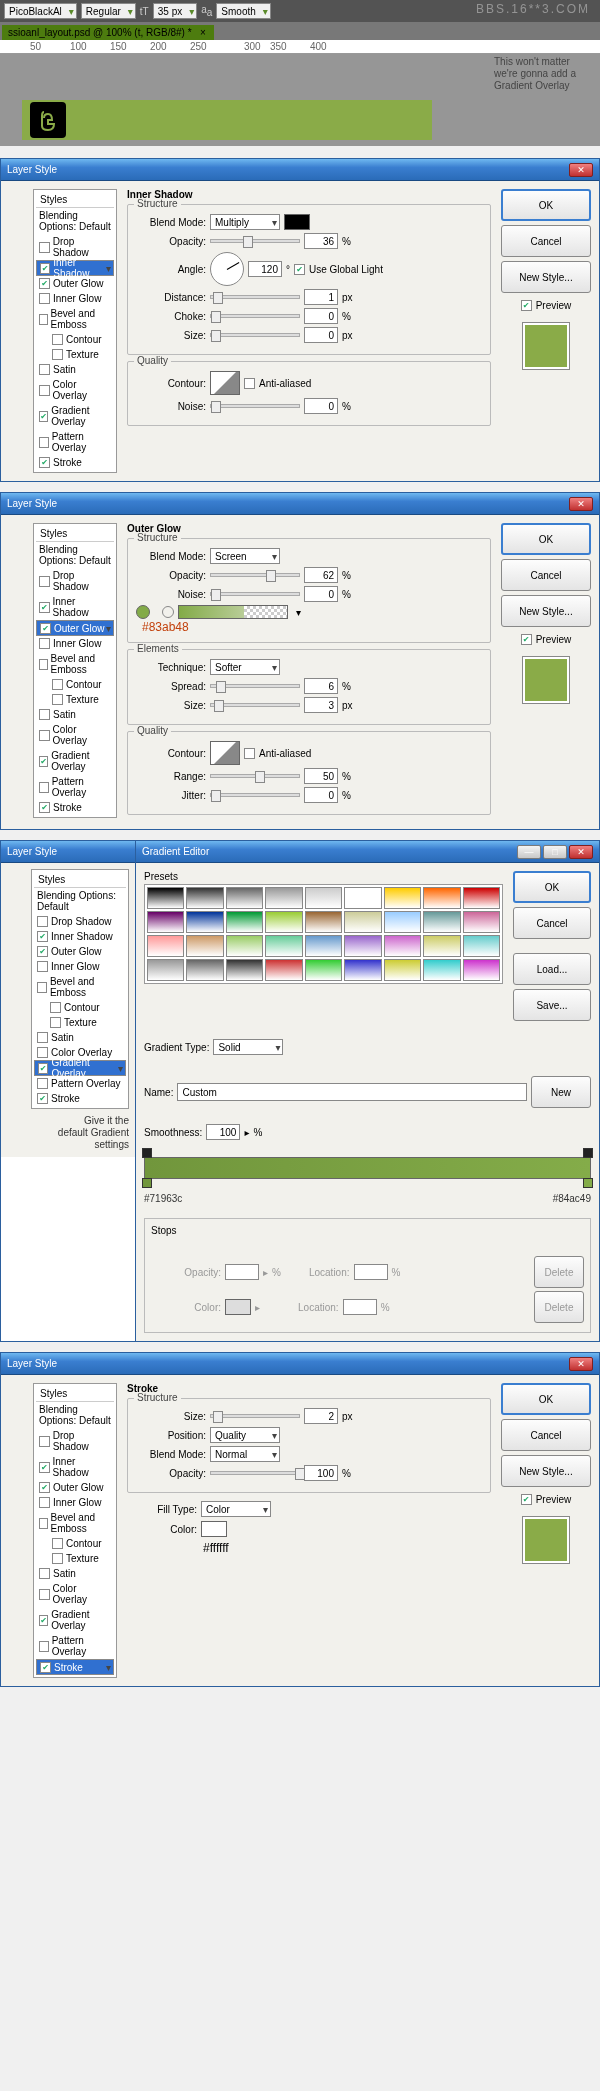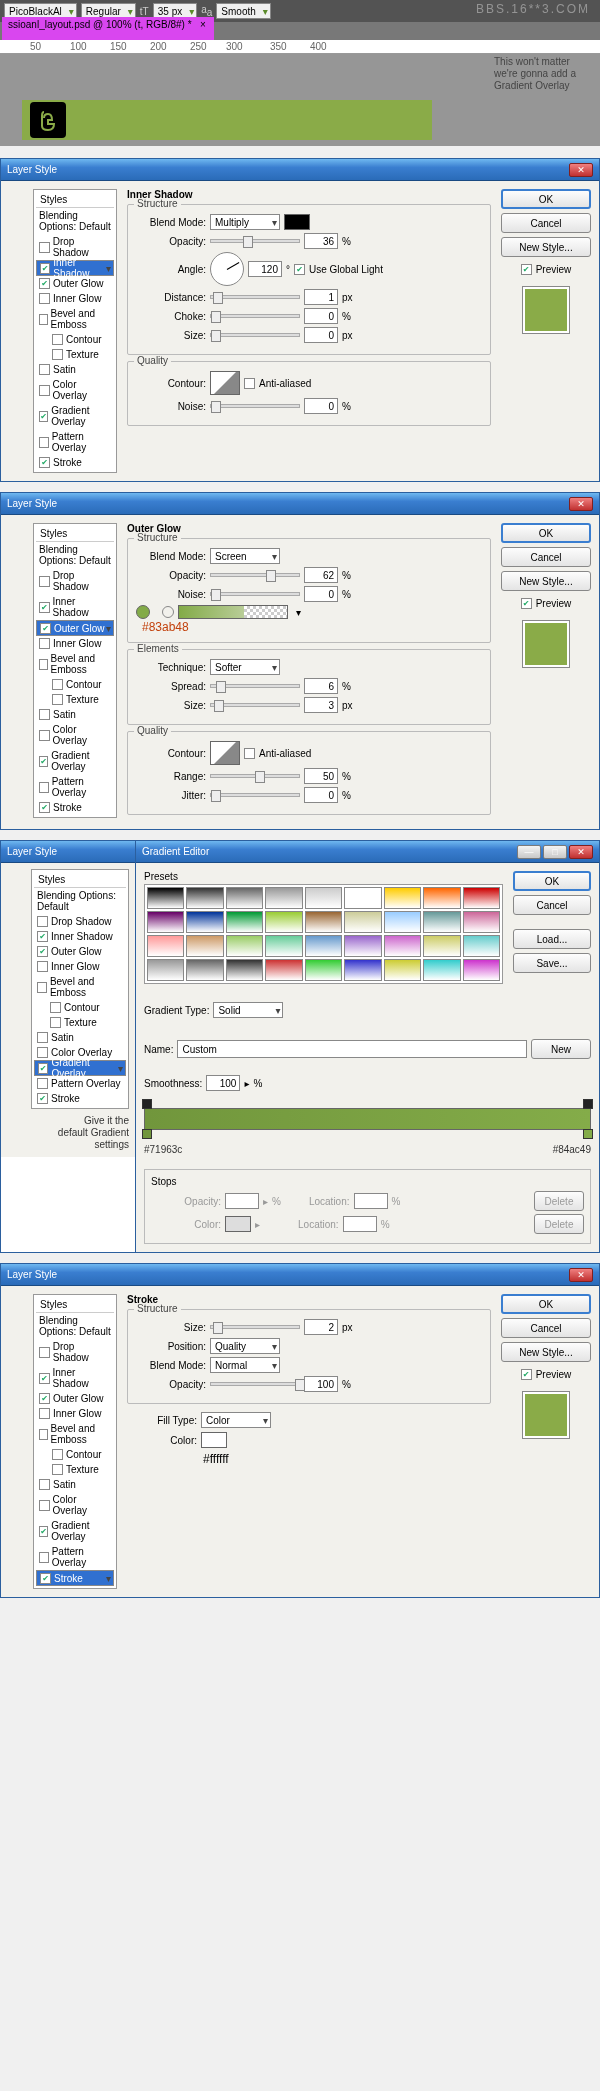--- a/index.html
+++ b/index.html
@@ -1,21 +1,21 @@
 <!DOCTYPE html>
 <html><head>
 <meta charset="utf-8">
 <style>
 * { box-sizing: border-box; margin: 0; padding: 0; font-family: Tahoma, Arial, sans-serif; font-size: 10px; }
 body { background: #f0f0f0; width: 600px; }
 .topbar { background: #535353; height: 22px; display: flex; align-items: center; padding: 0 4px; gap: 4px; }
 .dropdown { background: #f0f0f0; border: 1px solid #888; height: 16px; padding: 0 14px 0 4px; position: relative; display: inline-flex; align-items: center; }
 .dropdown::after { content: '▾'; position: absolute; right: 2px; color: #5a8a2a; }
 .tabbar { background: #787878; height: 18px; display: flex; align-items: flex-end; padding-left: 2px; }
-.tab { background: #d946ef; color: #000; padding: 2px 8px 10px 6px; font-size: 9px; position: relative; }
+.tab { background: #4d7c0f; color: #000; padding: 2px 8px 2px 6px; font-size: 9px; position: relative; }
 .tab .close { margin-left: 6px; }
 .ruler { background: #fff; height: 14px; border-bottom: 1px solid #999; position: relative; font-size: 7px; color: #666; }
 .ruler span { position: absolute; top: 1px; }
 .canvas { background: #969696; height: 92px; position: relative; }
 .note { position: absolute; right: 24px; top: 2px; color: #444; font-size: 10px; text-align: left; line-height: 12px; }
 .greenbar { position: absolute; left: 22px; top: 46px; width: 410px; height: 40px; background: #8aab48; }
 .blackbox { position: absolute; left: 30px; top: 48px; width: 36px; height: 36px; background: #000; border-radius: 4px; display: flex; align-items: center; justify-content: center; }
 .blackbox svg { width: 20px; height: 24px; }
 .watermark { position: absolute; right: 10px; top: 2px; color: #b0b0b0; font-size: 12px; letter-spacing: 2px; opacity: .7; }
 .spacer { height: 12px; }
@@ -45,21 +45,21 @@
 .slider { flex: 1; height: 4px; background: #ddd; border: 1px solid #aaa; position: relative; max-width: 90px; }
 .slider::before { content: ''; position: absolute; top: -4px; left: var(--p,10%); width: 8px; height: 10px; background: #eee; border: 1px solid #888; }
 .numbox { width: 34px; height: 16px; border: 1px solid #888; background: #fff; text-align: right; padding: 0 3px; display: inline-flex; align-items: center; justify-content: flex-end; }
 .swatch { width: 26px; height: 16px; border: 1px solid #666; background: #000; }
 .angle { width: 34px; height: 34px; border: 1px solid #888; border-radius: 50%; position: relative; background: #fff; }
 .angle::after { content: ''; position: absolute; left: 50%; top: 50%; width: 14px; height: 1px; background: #000; transform-origin: left; transform: rotate(-30deg); }
 .contour-box { width: 30px; height: 24px; border: 1px solid #666; background: linear-gradient(135deg,#fff 48%,#888 52%); }
 .gradbar { width: 110px; height: 14px; border: 1px solid #666; background: linear-gradient(90deg,#83ab48, rgba(131,171,72,0.2)); position: relative; }
 .gradbar::after{content:'';position:absolute;right:0;top:0;bottom:0;width:40%;background:repeating-conic-gradient(#ccc 0 25%,#fff 0 50%) 0 0/6px 6px;}
 .right-col { width: 90px; display: flex; flex-direction: column; gap: 4px; align-items: stretch; }
-.btn { background: linear-gradient(#fdfdfd,#e4e4e4); border: 1px solid #888; border-radius: 3px; height: 20px; display: flex; align-items: center; justify-content: center; }
+.btn { background: linear-gradient(#fdfdfd,#e4e4e4); border: 1px solid #888; border-radius: 3px; height: 32px; display: flex; align-items: center; justify-content: center; }
 .btn.default { border: 2px solid #3a7ed0; }
 .preview-sw { width: 48px; height: 48px; background: #8aab48; border: 1px solid #888; margin: 4px auto 0; box-shadow: inset 0 0 0 2px #fff; }
 .sidenote { margin-top: 6px; text-align: right; color: #333; line-height: 12px; }
 .hexnote { color: #fff; font-size: 12px; margin-left: 6px; text-shadow: 0 0 2px #000; }
 .presets { border: 1px solid #999; background: #fff; padding: 2px; display: grid; grid-template-columns: repeat(9, 1fr); gap: 2px; height: 100px; }
 .presets div { border: 1px solid #888; }
 .gradbar-big { height: 22px; border: 1px solid #666; background: linear-gradient(90deg,#71963c,#84ac49); position: relative; margin: 4px 0; }
 .gradstop { position: absolute; width: 10px; height: 10px; border: 1px solid #333; bottom: -10px; }
 .gradstop.top { bottom: auto; top: -10px; background: #222; }
 .hexlabels { display: flex; justify-content: space-between; font-size: 11px; color: #333; }
@@ -85,21 +85,21 @@
     <span>ssioanl_layout.psd @ 100% (t, RGB/8#) *</span>
     <span class="close">×</span>
   </div>
 </div>
 <div class="ruler">
   <span style="left:30px">50</span>
     <span style="left:70px">100</span>
     <span style="left:110px">150</span>
     <span style="left:150px">200</span>
     <span style="left:190px">250</span>
-    <span style="left:226px">300</span>
+    <span style="left:244px">300</span>
     <span style="left:270px">350</span>
     <span style="left:310px">400</span>
 </div>
 <div class="canvas">
   <div class="note" style="white-space:pre-line">This won't matter
 we're gonna add a
 Gradient Overlay</div>
   <div class="greenbar"></div>
   <div class="blackbox">
     <svg viewBox="0 0 20 24">
@@ -532,21 +532,21 @@
         <div class="gradstop top" style="left:-3px"></div>
         <div class="gradstop top" style="right:-3px"></div>
         <div class="gradstop" style="left:-3px;background:#71963c"></div>
         <div class="gradstop" style="right:-3px;background:#84ac49"></div>
       </div>
       <div class="hexlabels">
           <span>#71963c</span>
           <span>#84ac49</span>
         </div>
       <div class="stops-group">
-        <div style="margin-bottom:4px">Stops</div>
+        <div style="margin-bottom:20px">Stops</div>
         <div class="frow">
             <span class="flabel">Opacity:</span>
             <span class="numbox"></span>
             <span>▸</span>
             <span>%</span>
             <span style="width:20px"></span>
             <span>Location:</span>
             <span class="numbox"></span>
             <span>%</span>
             <div class="btn" style="width:50px;margin-left:auto">Delete</div>

